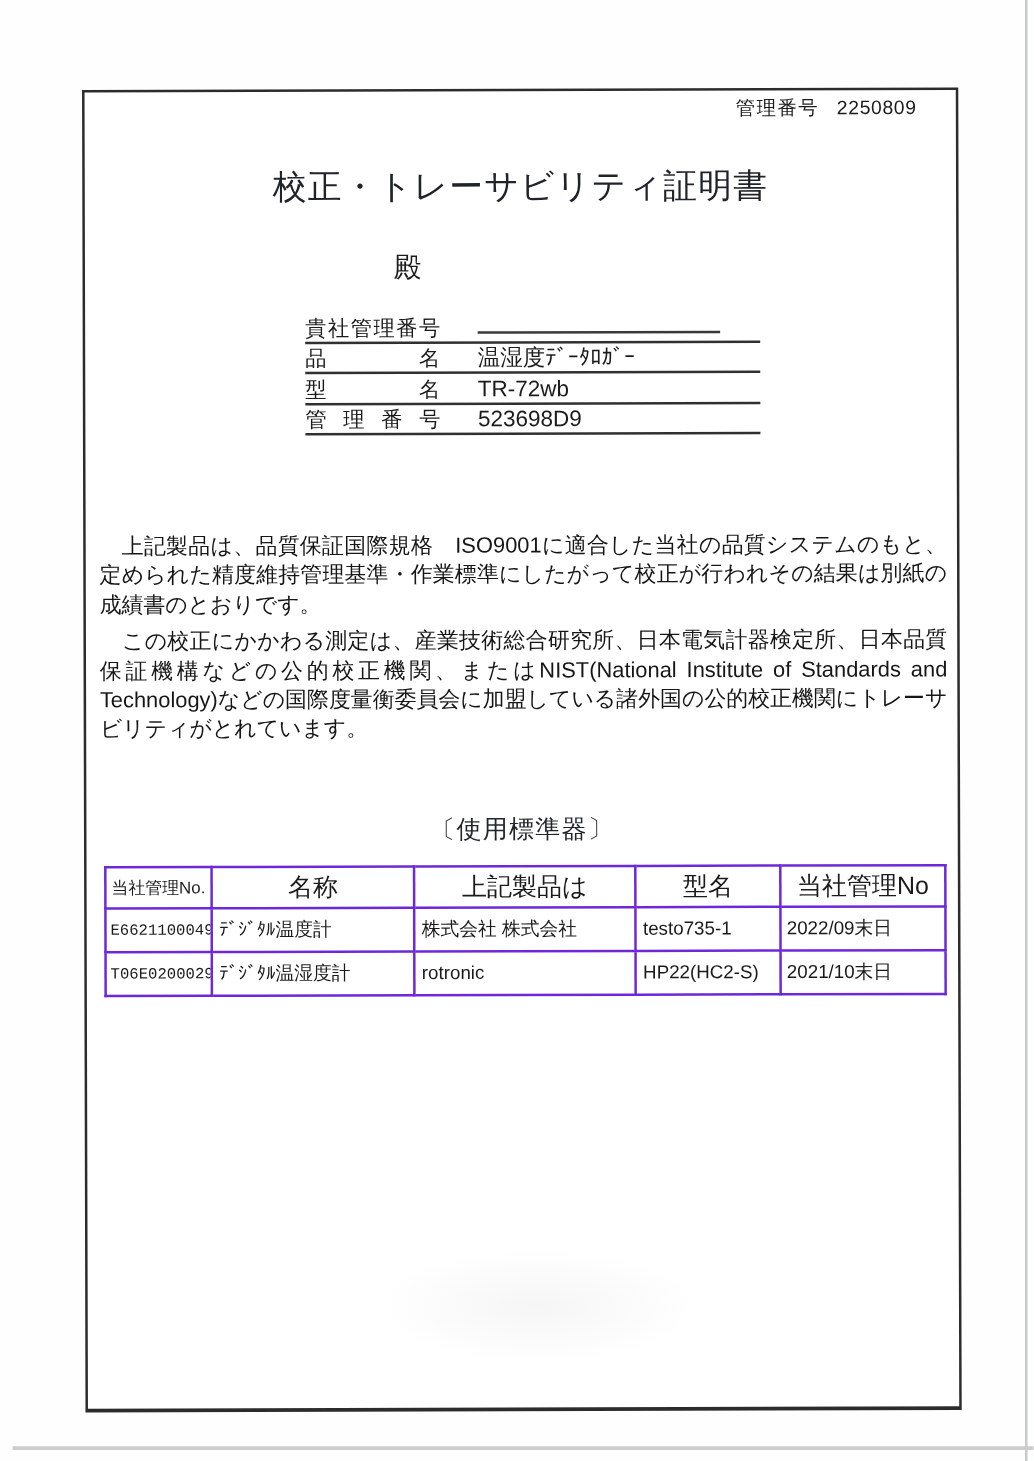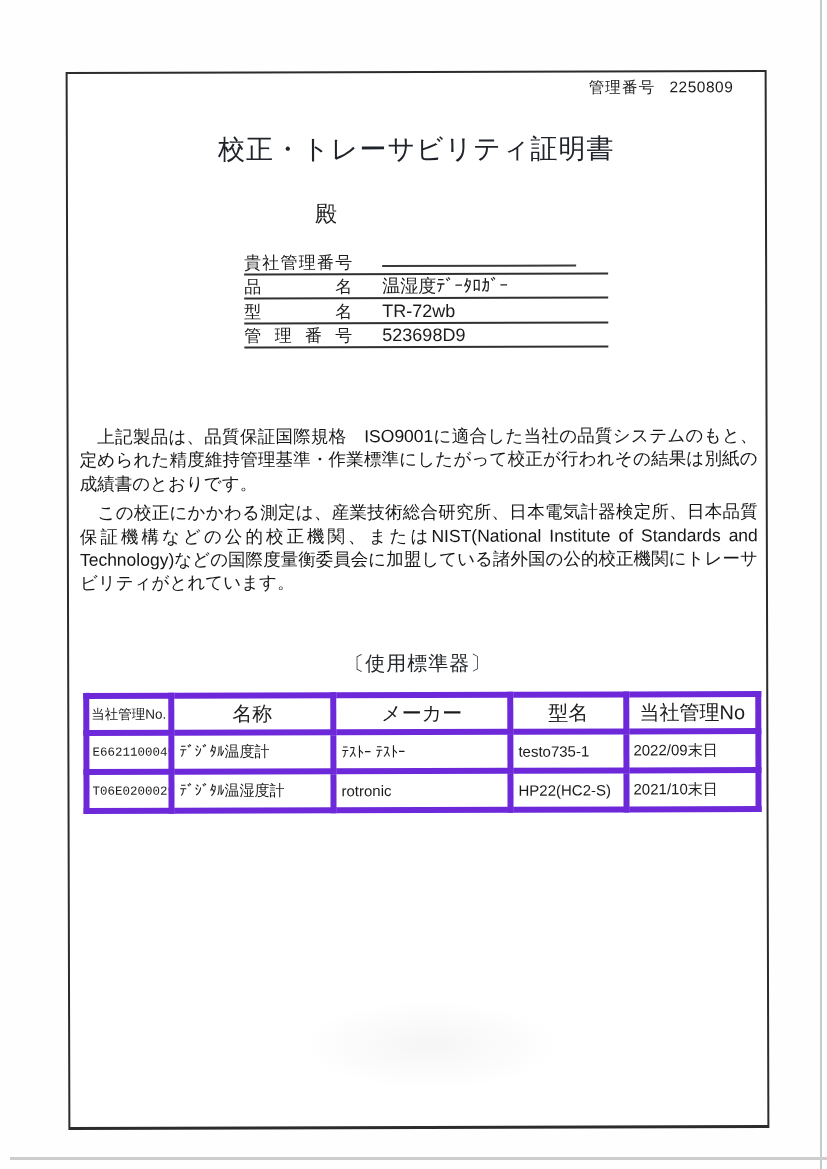--- a/index.html
+++ b/index.html
@@ -95,21 +95,21 @@
     font-family:"Liberation Serif","DejaVu Serif",serif;
     font-size:20px; letter-spacing:1px; color:#22262b;
   }
   
   .standards-wrap { position:absolute; left:14px; top:619px; }
   table.standards {
     border-collapse:collapse; table-layout:fixed; width:672px;
     background:#fff;
   }
   .standards th, .standards td {
-    border:6px solid #6d28d9;
+    border:2px solid #6d28d9;
     overflow:hidden; white-space:nowrap;
   }
   .standards th {
     height:31px; font-weight:normal; font-size:20px; text-align:center;
     padding:0 2px;
   }
   .standards th.c0 { font-size:13.5px; }
   .standards td {
     height:33px; font-size:15px; text-align:left; padding:0 2px 0 5px;
   }
@@ -166,30 +166,30 @@
           <col style="width:85px">
             <col style="width:162px">
             <col style="width:177px">
             <col style="width:116px">
             <col style="width:132px">
         </colgroup>
         <thead>
           <tr>
             <th class="c0">当社管理No.</th>
             <th>名称</th>
-            <th>メーカー</th>
+            <th>上記製品は</th>
             <th>型名</th>
             <th>当社管理No</th>
           </tr>
         </thead>
         <tbody>
           <tr>
             <td class="c0">E66211000498</td>
             <td>ﾃﾞｼﾞﾀﾙ温度計</td>
-            <td>ﾃｽﾄｰ ﾃｽﾄｰ</td>
+            <td>株式会社 株式会社</td>
             <td>testo735-1</td>
             <td class="c4">2022/09末日</td>
           </tr>
           <tr>
             <td class="c0">T06E02000291</td>
             <td>ﾃﾞｼﾞﾀﾙ温湿度計</td>
             <td>rotronic</td>
             <td>HP22(HC2-S)</td>
             <td class="c4">2021/10末日</td>
           </tr>

